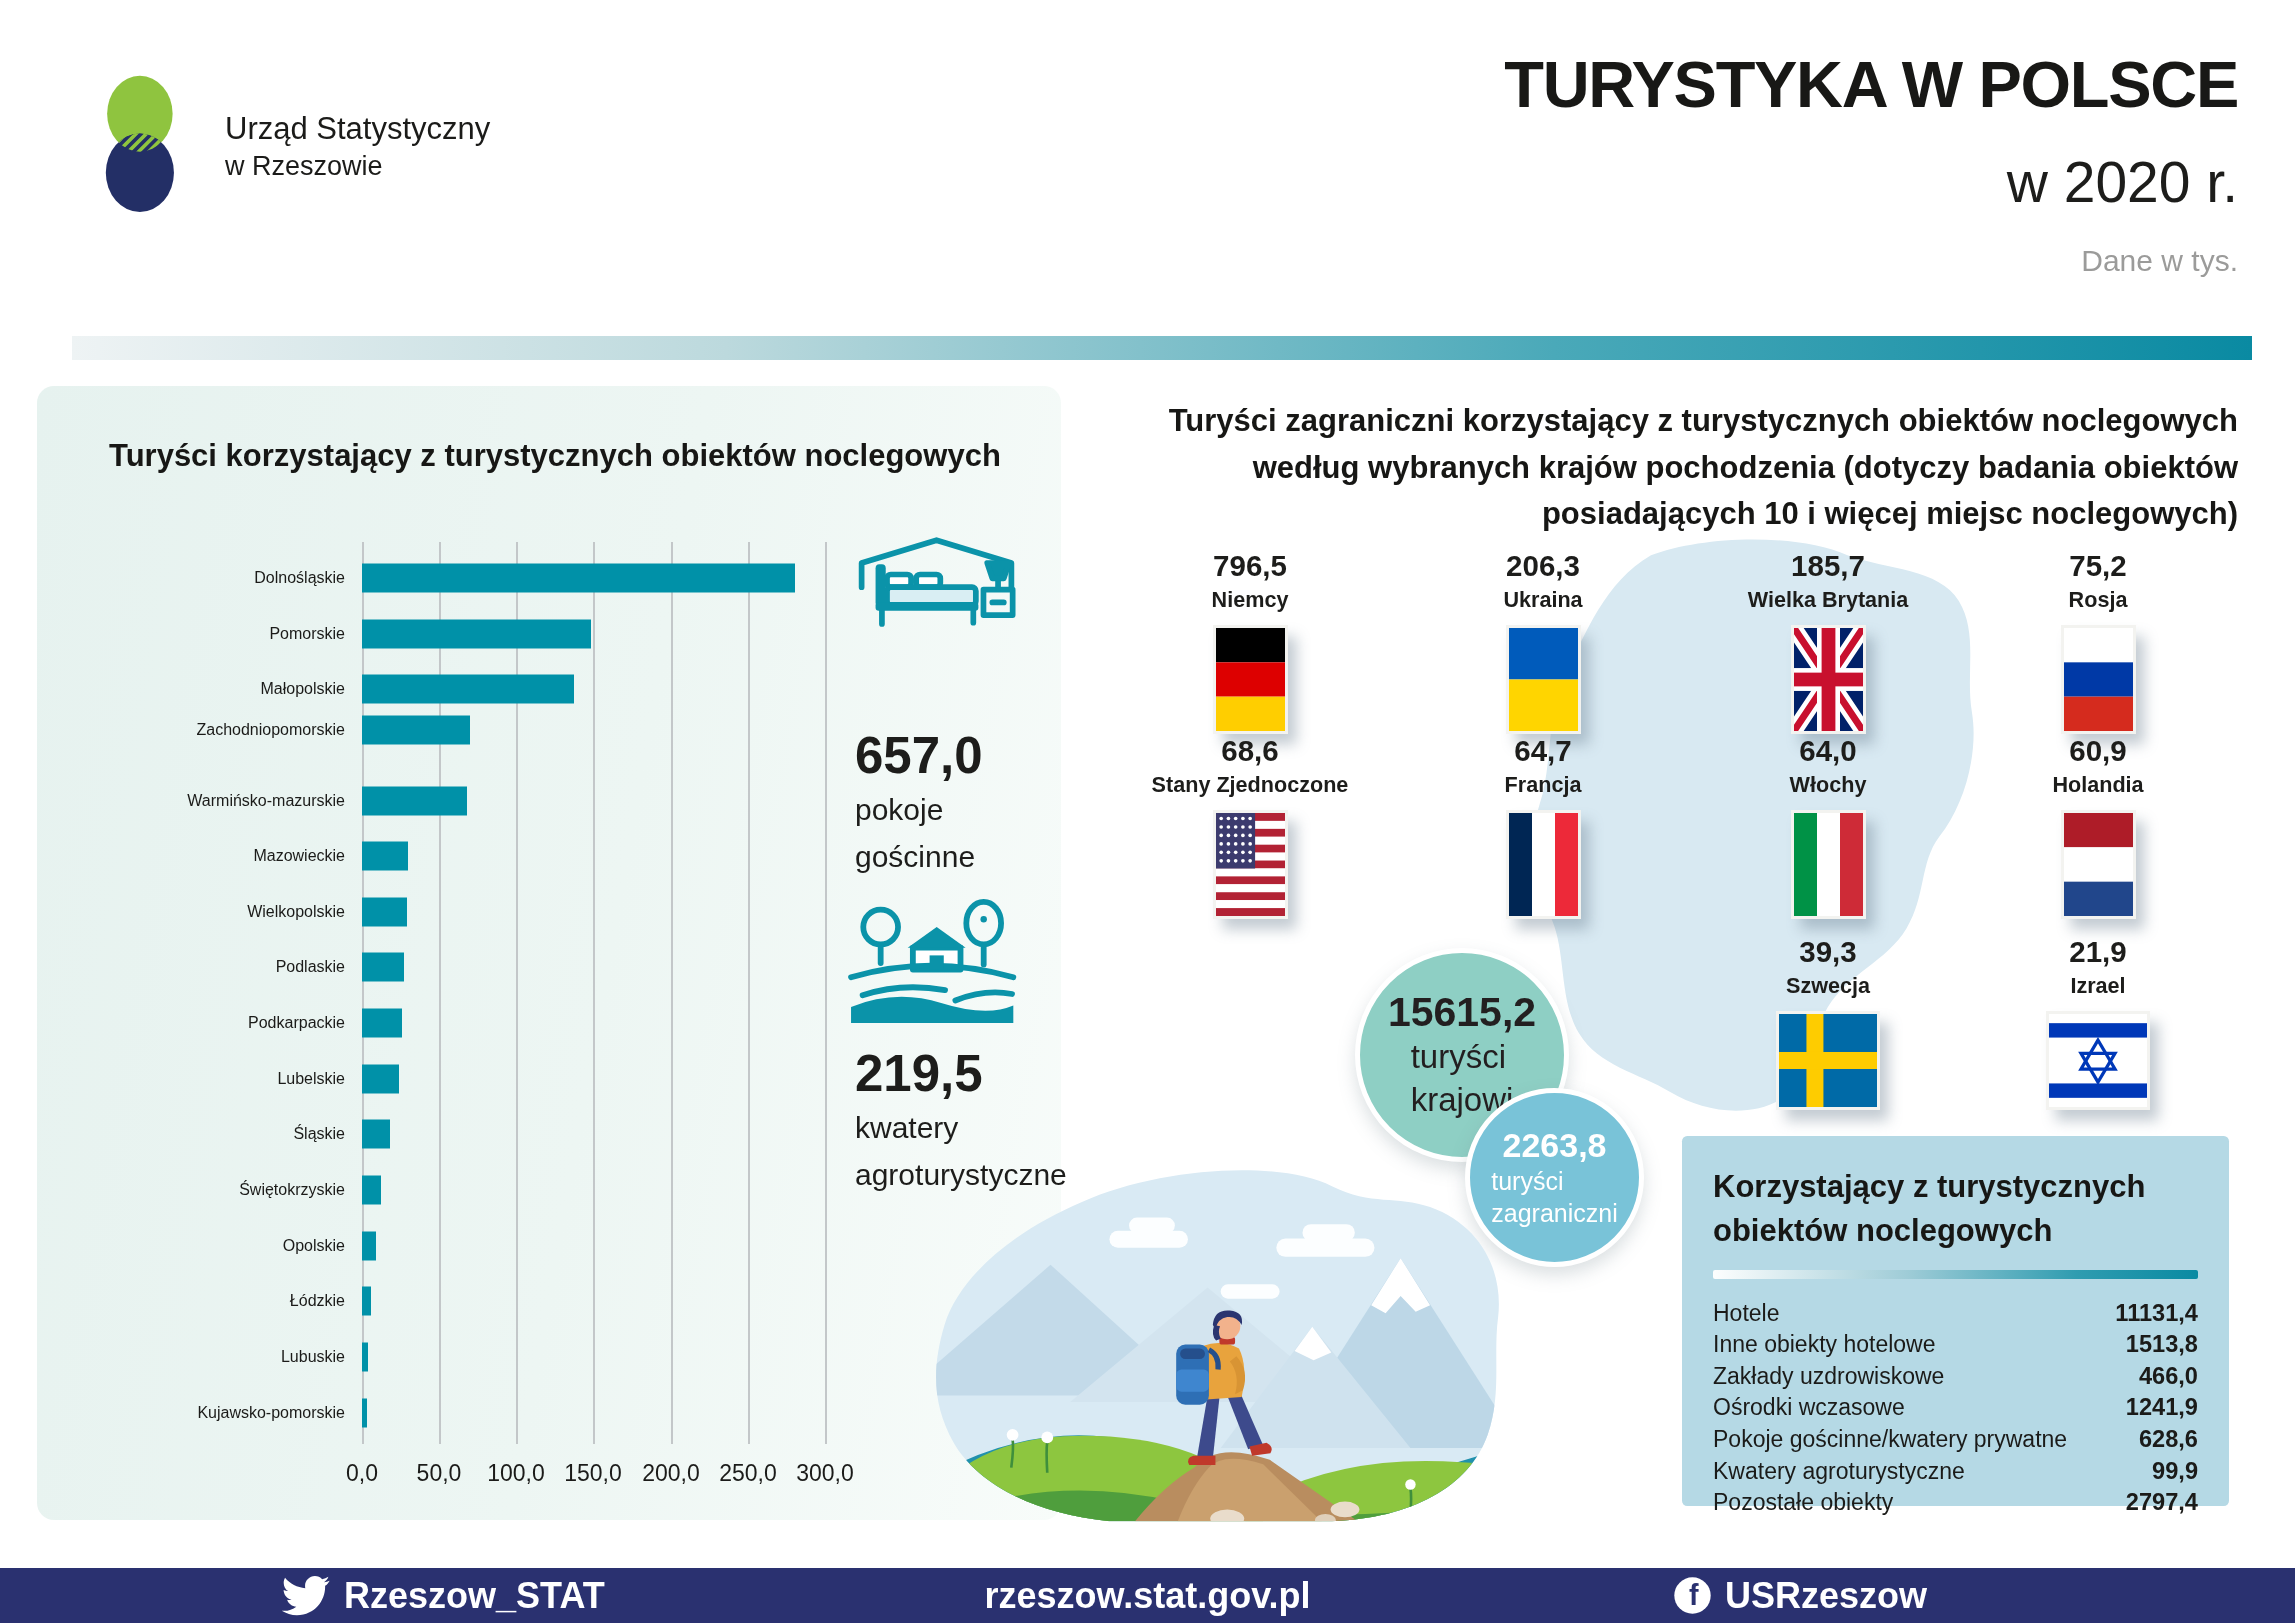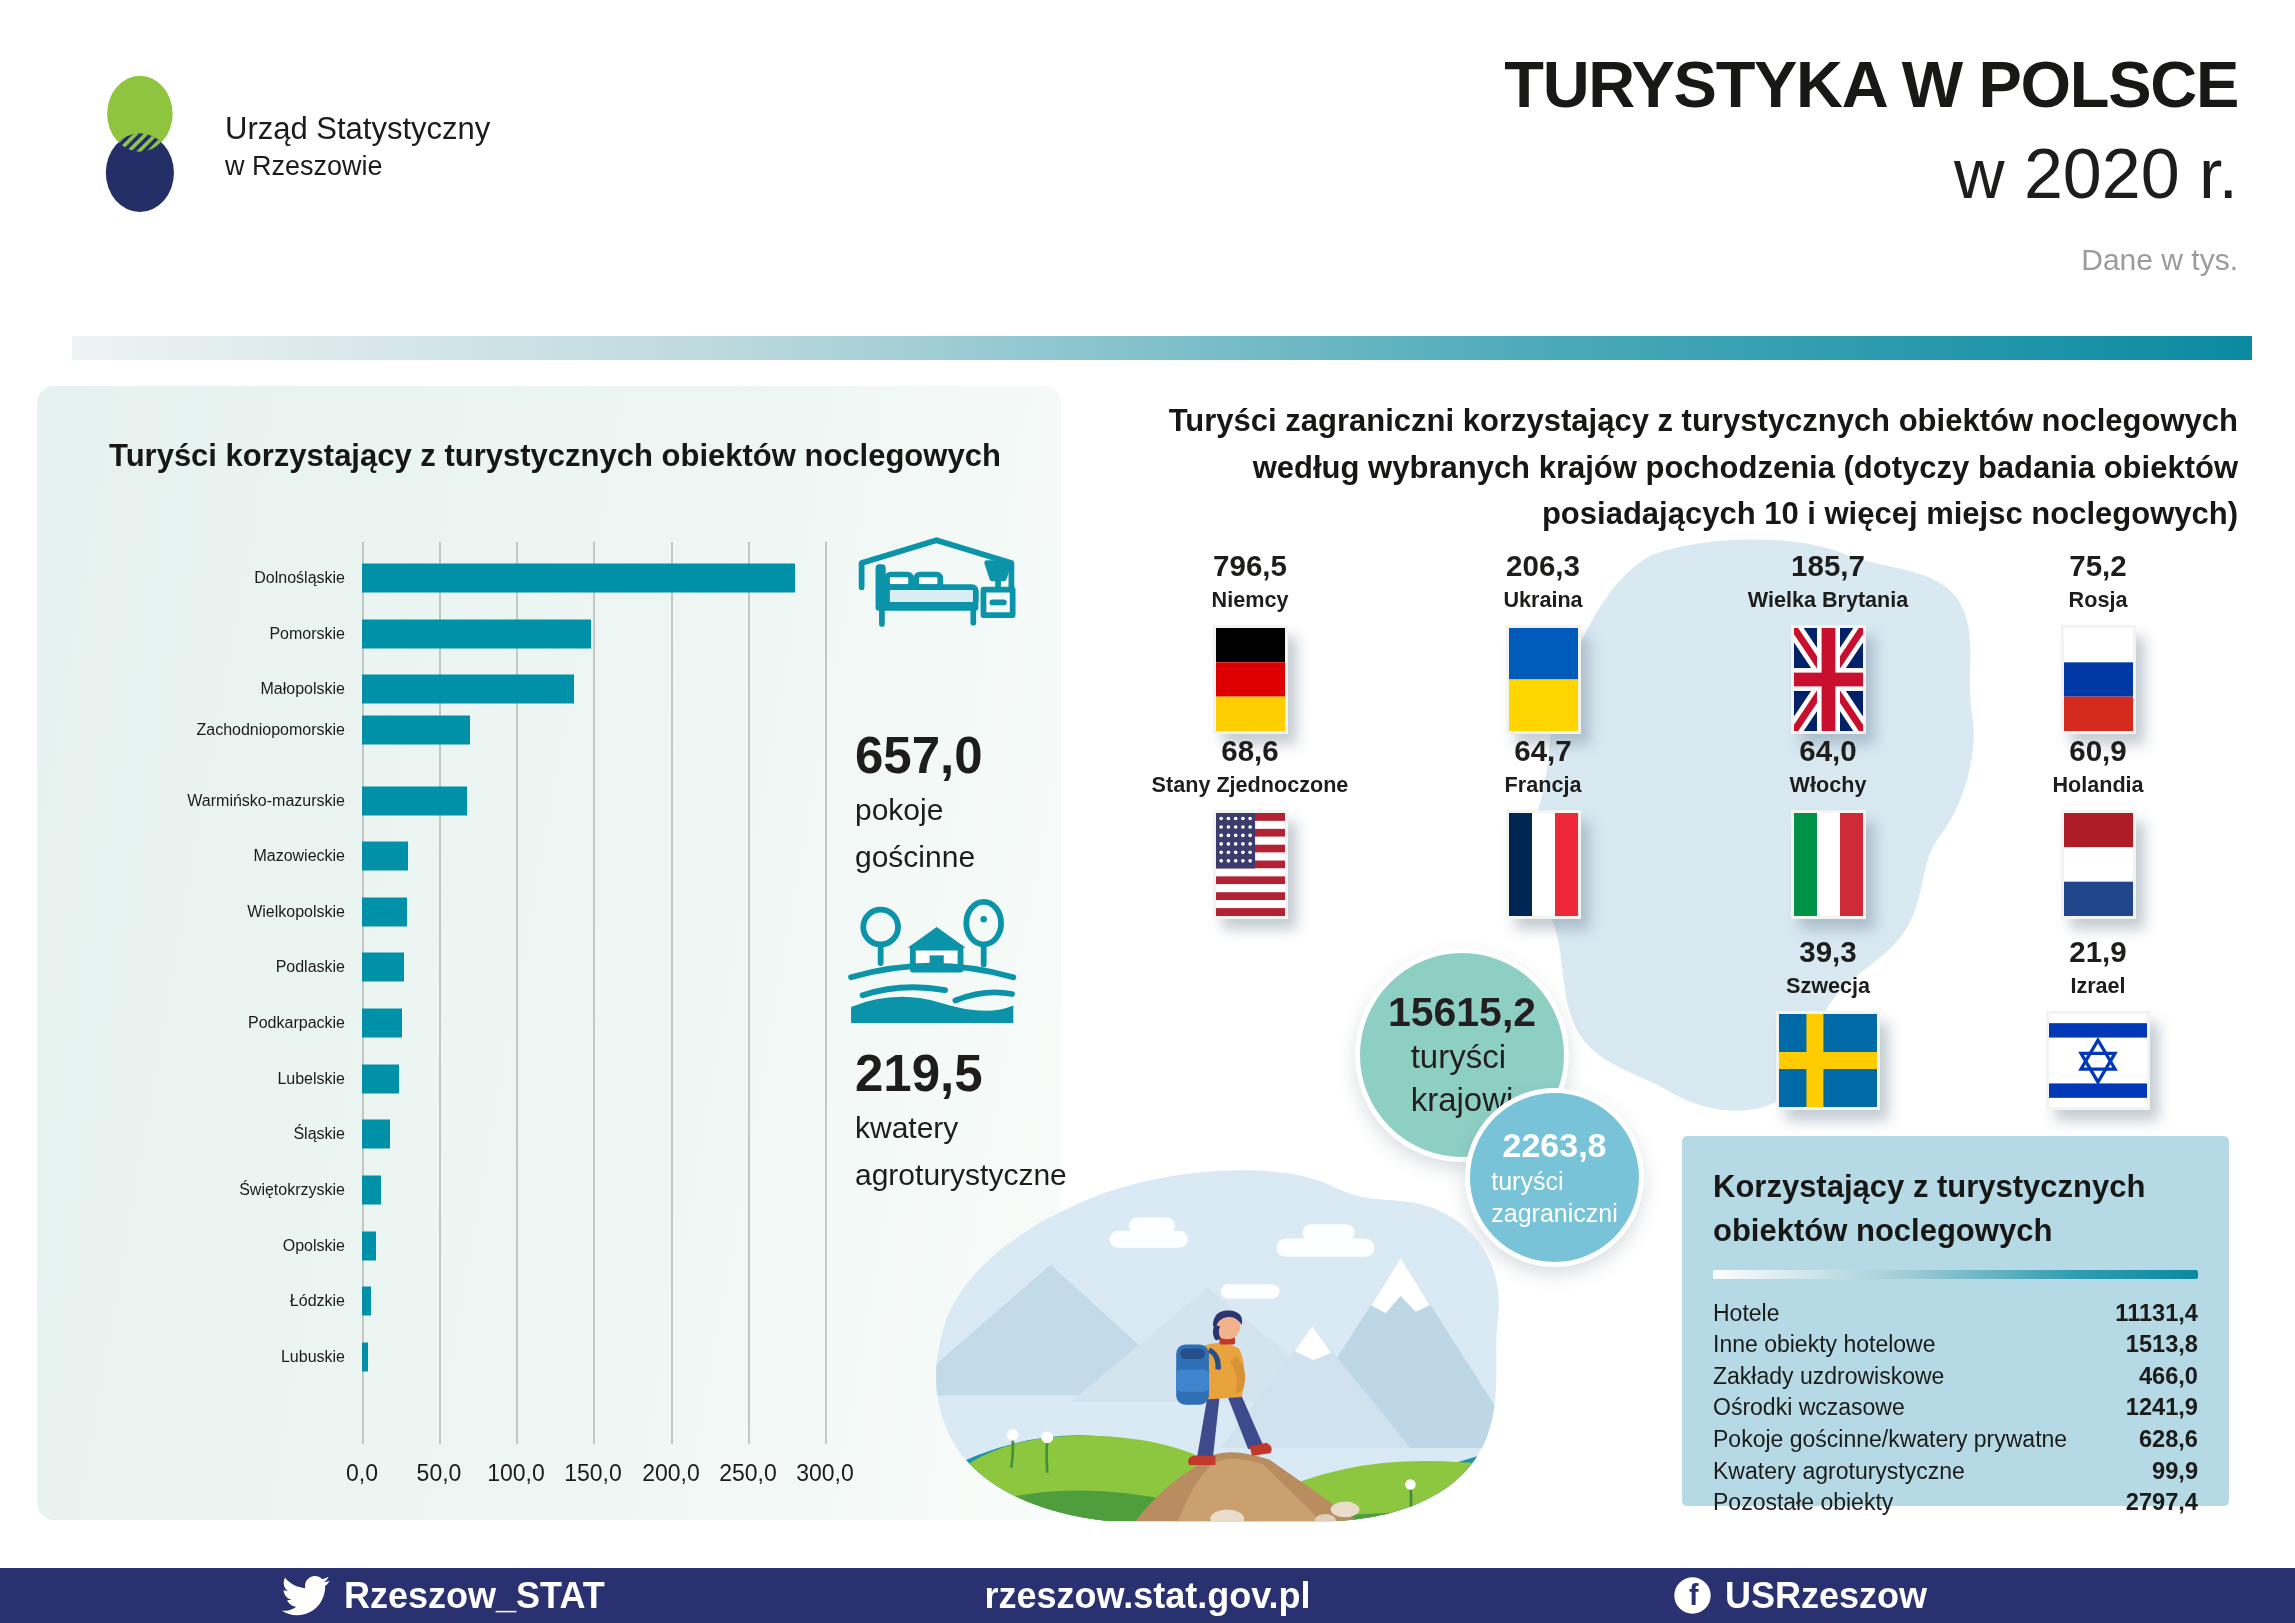--- a/index.html
+++ b/index.html
@@ -6,21 +6,21 @@
   .page{position:relative;width:2295px;height:1623px;background:#ffffff;overflow:hidden;
         font-family:"Liberation Sans", sans-serif;color:#1b1b19;}
 
   
   .logo{position:absolute;left:77px;top:73px;display:flex;align-items:center;gap:17px;}
   .logo-text{display:flex;flex-direction:column;gap:3.9px;}
   .logo-line1{font-size:31px;}
   .logo-line2{font-size:27px;}
   .title-block{position:absolute;right:57px;top:51px;text-align:right;}
   .main-title{font-size:65px;font-weight:bold;letter-spacing:-1.3px;line-height:1.05;color:#181816;}
-  .main-title2{font-size:70px;margin-top:15px;color:#1d1d1b;}
+  .main-title2{font-size:57px;margin-top:30px;color:#1d1d1b;}
   .subtitle{font-size:30px;margin-top:29px;color:#9b9b9a;}
   .divider{position:absolute;left:72px;top:336px;width:2180px;height:23.6px;
            background:linear-gradient(to right,#eef3f4 0%,#bcd9dd 30%,#4aa9b9 68%,#0a8aa2 100%);}
 
   
   .panel{position:absolute;left:37px;top:386px;width:1024px;height:1134px;border-radius:17px;
          background:linear-gradient(100deg,#e6f2ef 0%,#edf6f3 55%,#f8fcfa 100%);}
   .chart-title{position:absolute;left:72px;top:47px;font-size:31px;font-weight:bold;line-height:1.5;color:#171715;}
   .chart-plot{position:absolute;left:72px;top:164px;width:746px;height:902px;}
   .grid-line{position:absolute;top:-7.9px;height:902px;width:2px;background:#c3c7c9;}
@@ -183,20 +183,24 @@
           <span class="lbl">Opolskie</span>
           <div class="bar" style="width: 14px;"></div>
         </div>
         <div class="chart-row" style="top: 723px;">
           <span class="lbl">Łódzkie</span>
           <div class="bar" style="width: 9.3px;"></div>
         </div>
         <div class="chart-row" style="top: 779px;">
           <span class="lbl">Lubuskie</span>
           <div class="bar" style="width: 6.2px;"></div>
+        </div>
+        <div class="chart-row" style="top: 835px;">
+          <span class="lbl">Kujawsko-pomorskie</span>
+          <div class="bar" style="width: 4.6px;"></div>
         </div>
       </div>
 
     <svg class="stat-icon" style="left:817px;top:149px;" width="165" height="98" viewBox="0 0 260 150">
       <g fill="none" stroke="#0b93a9" stroke-width="9" stroke-linecap="round" stroke-linejoin="round">
         <path d="M12,80 V42 L130,6 L248,42 V80"></path>
         <rect x="204" y="84" width="46" height="40"></rect>
         <path d="M218,104 h18"></path>
         <path d="M227,82 v-16"></path>
         <path d="M210,42 h34 l-8,24 h-18 Z" fill="#0b93a9"></path>

